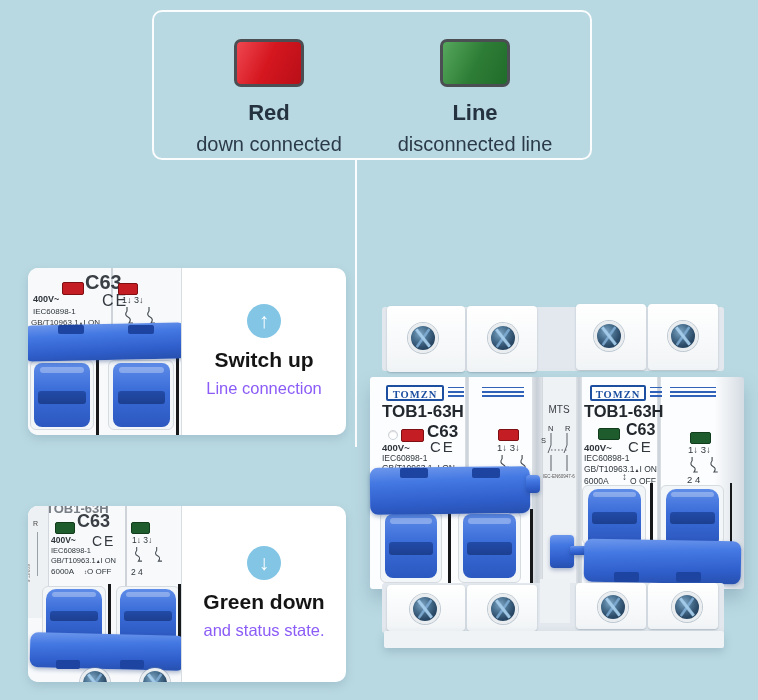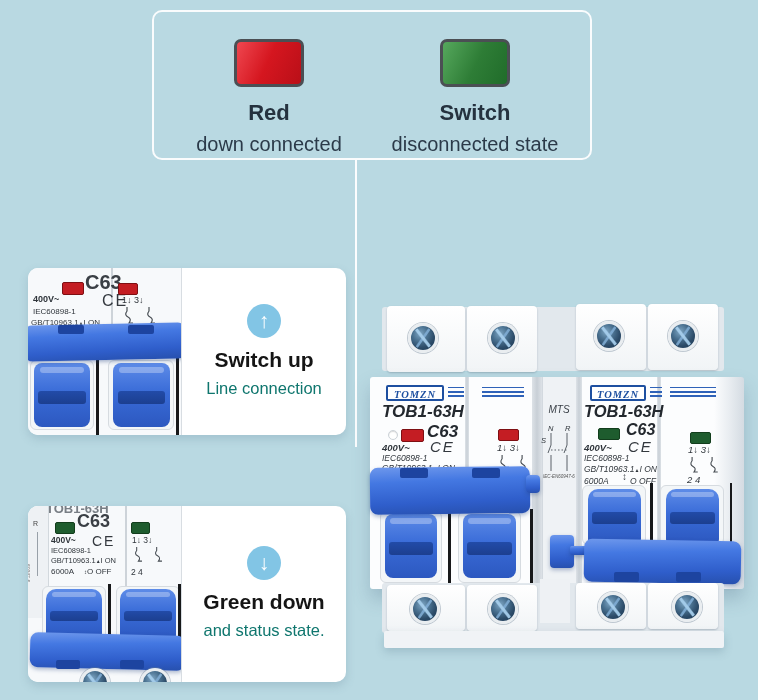--- a/index.html
+++ b/index.html
@@ -25,21 +25,21 @@
   .card{position:absolute;background:#fff;border-radius:10px;display:flex;
         box-shadow:0 4px 10px rgba(80,115,135,.22);}
   .card.up{left:28px;top:268px;width:318px;height:167px;}
   .card.down{left:28px;top:506px;width:318px;height:176px;}
   .photo{position:relative;width:153px;flex:none;background:#f7f9fb;overflow:hidden;
          border-radius:10px 0 0 10px;border-right:1px solid #d8dde2;}
   .panel{flex:1;display:flex;flex-direction:column;align-items:center;justify-content:center;text-align:center;}
   .dir-circle{width:34px;height:34px;border-radius:50%;background:#82c5e5;color:#fff;
               font-size:21px;font-weight:bold;display:flex;align-items:center;justify-content:center;}
   .card-title{font-size:21px;font-weight:bold;color:#151515;margin-top:10px;}
-  .card-desc{font-size:16.5px;color:#0f766e;line-height:1.28;margin-top:6px;}
+  .card-desc{font-size:16.5px;color:#8b5cf6;line-height:1.28;margin-top:6px;}
 
   
   .ind{position:absolute;border-radius:2px;}
   .ind.red{background:#c41d23;border:1px solid #7e0f13;}
   .ind.green{background:#1e5c2e;border:1px solid #123d1c;}
   .testdot{position:absolute;width:8px;height:8px;border-radius:50%;background:#fff;
            border:1px solid #ccd2d8;box-shadow:inset 0 1px 1px rgba(0,0,0,.15);}
   .tomzn{position:absolute;background:#fff;border:2px solid #1d4fa0;color:#1d4fa0;
          font-family:"Liberation Serif",serif;font-weight:bold;text-align:center;
          border-radius:2px;letter-spacing:1px;box-sizing:border-box;}
@@ -59,42 +59,42 @@
   .screw{position:absolute;width:24px;height:24px;border-radius:50%;
          background:radial-gradient(circle at 38% 32%,#7ea6c4 0%,#49708f 35%,#2b4a67 65%,#1c3a55 100%);
          border:3px solid #e9edf0;box-shadow:0 0 0 1px rgba(110,130,150,.4);}
   .screw i{position:absolute;inset:1px;border-radius:50%;display:block;
            background:linear-gradient(52deg,transparent 43%,rgba(165,205,235,.95) 47% 53%,transparent 57%),
                       linear-gradient(-55deg,transparent 44%,rgba(130,175,215,.85) 47% 52%,transparent 56%);}
   .seam{position:absolute;background:linear-gradient(to right,#dde2e7,#c8cfd6,#dde2e7);}
   .hook{position:absolute;}
 
   
-  .product{position:absolute;left:362px;top:295px;width:392px;height:372px;font-style:italic;}
+  .product{position:absolute;left:362px;top:295px;width:392px;height:372px;}
   .backplate{position:absolute;background:#e2e8ed;border-radius:3px;}
   .body{position:absolute;left:8px;top:82px;width:374px;height:212px;border-radius:3px;
         background:linear-gradient(to right,#fcfdfe 0 92%,#e9edf1 96%,#d4dbe2 100%);
         box-shadow:0 10px 18px rgba(75,105,130,.28);}
   .mtsface{position:absolute;background:#eff2f5;border-left:1px solid #d3d9df;border-right:1px solid #d3d9df;}
 </style>
 </head>
 <body>
 
 <div class="stage">
 
   <div class="legend">
     <div class="leg-col">
       <div class="swatch red"></div>
       <div class="leg-title">Red</div>
       <div class="leg-desc">down connected</div>
     </div>
     <div class="leg-col">
       <div class="swatch green"></div>
-      <div class="leg-title">Switch</div>
-      <div class="leg-desc">disconnected state</div>
+      <div class="leg-title">Line</div>
+      <div class="leg-desc">disconnected line</div>
     </div>
   </div>
 
   <div class="connector"></div>
 
   <div class="card up">
     <div class="photo">
       <div class="abs" style="left:83px;top:0;width:2px;height:56px;background:#cdd3d9;"></div>
       <div class="ind red" style="left:34px;top:14px;width:20px;height:11px;"></div>
       <span class="t" style="left:57px;top:4px;font-size:20px;font-weight:bold;color:#3a3f45;">C63</span>

